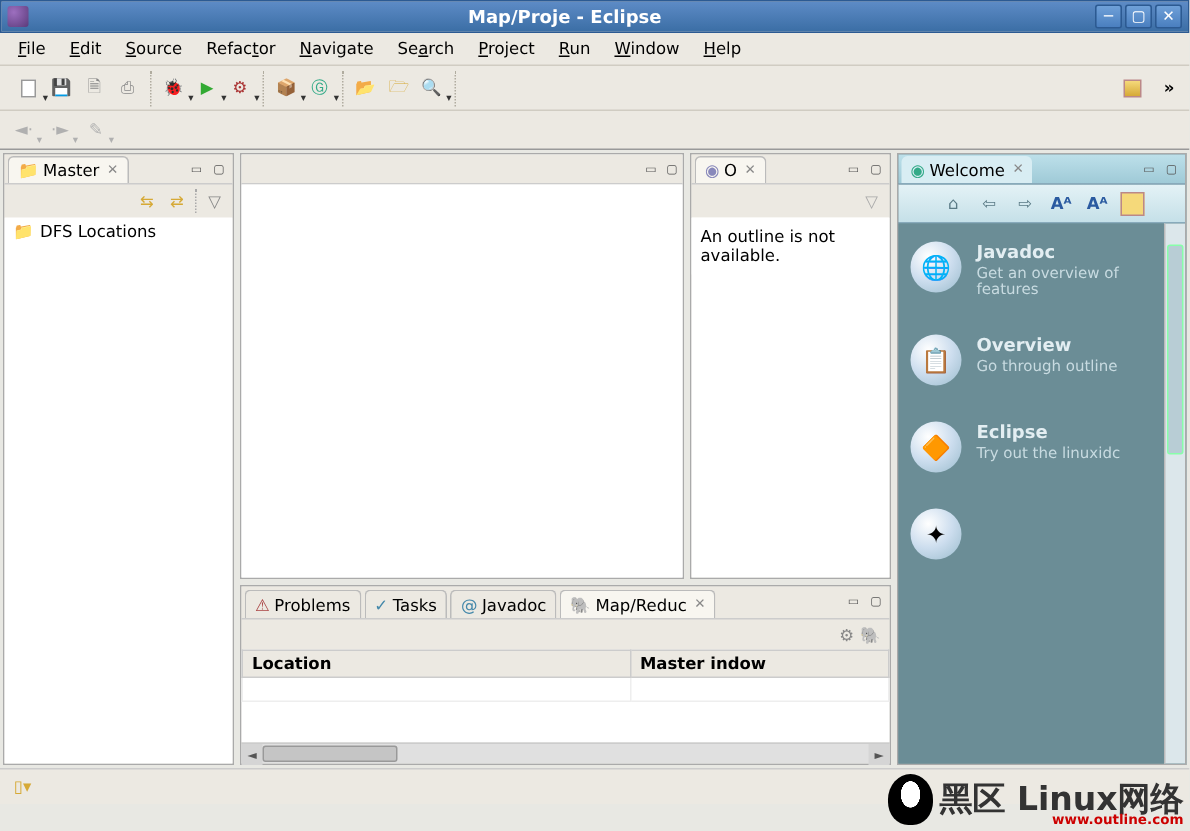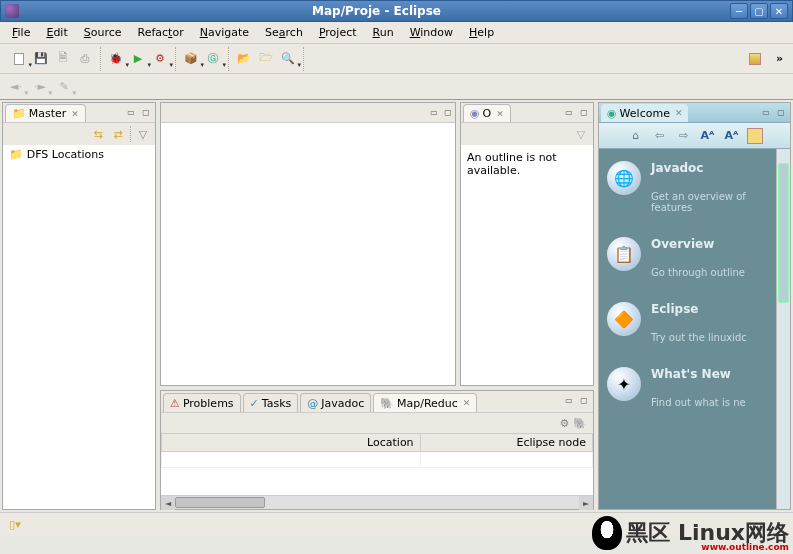--- a/index.html
+++ b/index.html
@@ -58,40 +58,40 @@
 .editor-top { height: 20px; background: #ece9e2; display: flex; justify-content: flex-end; align-items: center; border-bottom: 1px solid #ccc; }
 .editor-body { flex: 1; background: #fff; }
 
 .bottom-pane { height: 120px; margin: 2px; border: 1px solid #aaa; background: #ece9e2; display: flex; flex-direction: column; }
 .bottom-tabs { height: 22px; display: flex; align-items: flex-end; background: #ece9e2; position: relative; border-bottom: 1px solid #ccc; }
 .bottom-tab { display: flex; align-items: center; gap: 3px; height: 19px; padding: 0 6px; border: 1px solid #bbb; border-bottom: none; border-radius: 4px 4px 0 0; margin-left: 2px; background: #ece9e2; cursor: pointer; font-size: 10px; }
 .bottom-tab.active { background: #f8f6f0; }
 .bottom-toolbar { height: 20px; display: flex; justify-content: flex-end; align-items: center; background: #ece9e2; gap: 4px; padding-right: 6px; }
 .bottom-table { flex: 1; background: #fff; }
 .bottom-table table { width: 100%; border-collapse: collapse; }
-.bottom-table th { background: #ece9e2; border: 1px solid #ccc; text-align: right; padding: 2px 6px; font-weight: normal; font-size: 11px; }
+.bottom-table th { background: #ece9e2; border: 1px solid #ccc; text-align: left; padding: 2px 6px; font-weight: bold; font-size: 11px; }
 .bottom-table td { border: 1px solid #eee; padding: 2px 6px; height: 16px; }
 .bottom-scroll { height: 14px; background: #e0e0e0; border-top: 1px solid #ccc; position: relative; }
 .bottom-scroll .thumb { position: absolute; left: 14px; top: 1px; width: 90px; height: 11px; background: #c5c5c5; border: 1px solid #999; border-radius: 2px; }
 .bottom-scroll .arrow { position: absolute; top: 0; width: 14px; height: 14px; background: #d5d5d5; display: flex; align-items: center; justify-content: center; font-size: 8px; color: #555; }
 .bottom-scroll .arrow.left { left: 0; }
 .bottom-scroll .arrow.right { right: 0; }
 
 
 .welcome-view { border: 1px solid #aaa; margin: 2px; background: #6b8d96; display: flex; flex-direction: column; flex: 1; position: relative; }
 .welcome-tabbar { height: 20px; background: linear-gradient(#bde0ea, #9fcad7); display: flex; align-items: flex-end; position: relative; border-bottom: 1px solid #8ab; }
 .welcome-tab { display: flex; align-items: center; gap: 3px; height: 18px; padding: 0 6px; background: #d8edf3; border-radius: 4px 4px 0 0; margin-left: 2px; cursor: pointer; }
 .welcome-toolbar { height: 26px; background: linear-gradient(#e4f2f6, #c5e0e8); display: flex; align-items: center; justify-content: center; gap: 6px; border-bottom: 1px solid #8ab; }
 .welcome-toolbar .wt-btn { width: 18px; height: 18px; display: flex; align-items: center; justify-content: center; color: #5a7a85; cursor: pointer; font-size: 11px; }
 .welcome-body { flex: 1; background: #6b8d96; overflow: hidden; position: relative; }
 .welcome-item { display: flex; align-items: flex-start; gap: 10px; padding: 12px 8px; cursor: pointer; }
 .welcome-item .wi-icon { width: 34px; height: 34px; border-radius: 50%; background: radial-gradient(circle at 35% 30%, #fff, #cde, #9bc); flex-shrink: 0; display: flex; align-items: center; justify-content: center; font-size: 16px; }
 .welcome-item .wi-text { color: #e3eef2; font-family: "Courier New", monospace; }
 .welcome-item .wi-title { font-weight: bold; font-size: 12px; }
-.welcome-item .wi-desc { font-size: 10px; color: #c8dbe1; margin-top: 16px; }
+.welcome-item .wi-desc { font-size: 10px; color: #c8dbe1; margin-top: 2px; }
 .welcome-scroll { width: 14px; background: #dce7eb; position: absolute; right: 0; top: 46px; bottom: 0; border-left: 1px solid #bbb; }
 .welcome-scroll .thumb { position: absolute; left: 1px; top: 14px; width: 11px; height: 140px; background: #b8cdd5; border: 1px solid #8fa; border-radius: 2px; }
 
 
 .statusbar { height: 24px; background: #ece9e2; border-top: 1px solid #ccc; display: flex; align-items: center; padding: 0 6px; }
 .statusbar .sb-item { width: 18px; height: 18px; display: flex; align-items: center; justify-content: center; cursor: pointer; }
 
 
 .watermark { position: absolute; right: 4px; bottom: 4px; display: flex; align-items: center; color: #c00; font-weight: bold; font-size: 16px; pointer-events: none; }
 .watermark .penguin { width: 30px; height: 34px; background: radial-gradient(ellipse at 50% 40%, #fff 30%, #000 31%); border-radius: 50% 50% 45% 45%; margin-right: 4px; }
@@ -285,21 +285,21 @@
       </div>
       <div class="bottom-toolbar">
         <div class="vt-btn" style="color:#888">⚙</div>
         <div class="vt-btn" style="color:#47a">🐘</div>
       </div>
       <div class="bottom-table">
         <table>
           <thead>
               <tr>
             <th style="width:60%">Location</th>
-            <th>Eclipse node</th>
+            <th>Master indow</th>
           </tr>
             </thead>
           <tbody>
               <tr>
                 <td></td>
                 <td></td>
               </tr>
             </tbody>
         </table>
       </div>
@@ -349,24 +349,20 @@
         </div>
         <div class="welcome-item">
           <div class="wi-icon">🔶</div>
           <div class="wi-text">
               <div class="wi-title">Eclipse</div>
               <div class="wi-desc">Try out the linuxidc</div>
             </div>
         </div>
         <div class="welcome-item">
           <div class="wi-icon">✦</div>
-          <div class="wi-text">
-              <div class="wi-title">What's New</div>
-              <div class="wi-desc">Find out what is ne</div>
-            </div>
         </div>
       </div>
       <div class="welcome-scroll">
         <div class="thumb"></div>
       </div>
     </div>
   </div>
 </div>
 
 <div class="statusbar">

